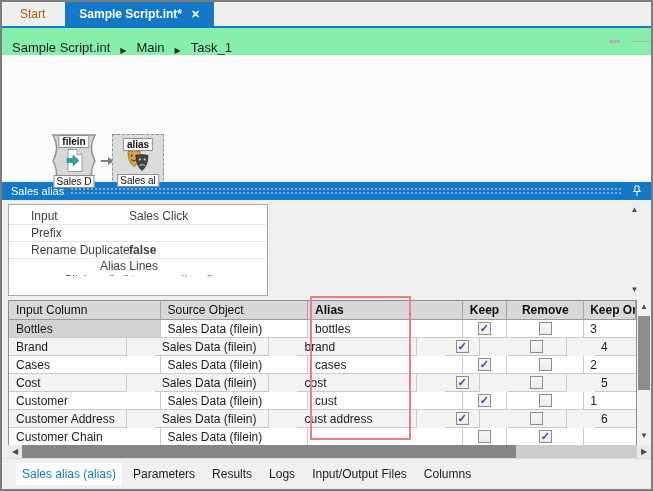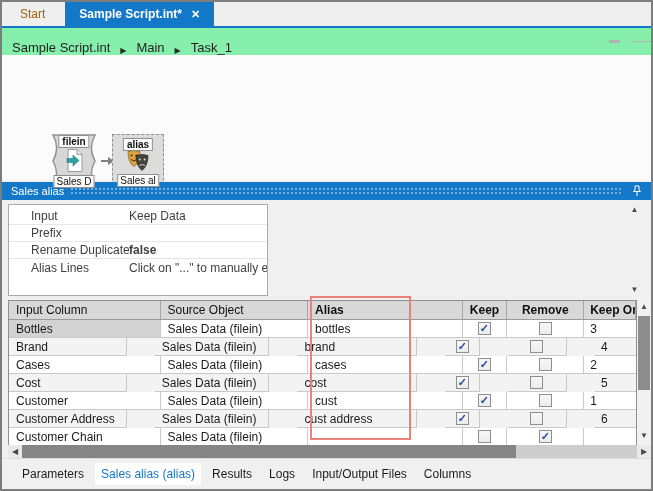--- a/index.html
+++ b/index.html
@@ -147,31 +147,31 @@
     <span style="position:relative;z-index:2;">Sales alias</span>
     <svg class="pin-icon" width="12" height="12" viewBox="0 0 12 12">
       <path d="M4,1 H8 V5 L9.5,6.5 H2.5 L4,5 Z" fill="none" stroke="#ffffff" stroke-width="1"></path>
       <line x1="6" y1="6.5" x2="6" y2="11" stroke="#ffffff" stroke-width="1"></line>
     </svg>
   </div>
 
   <div class="props-box">
     <div class="prop-row">
       <span class="prop-name">Input</span>
-      <span class="prop-value">Keep Data</span>
+      <span class="prop-value">Sales Click</span>
     </div>
     <div class="prop-row">
       <span class="prop-name">Prefix</span>
       <span class="prop-value"></span>
     </div>
     <div class="prop-row">
       <span class="prop-name">Rename Duplicates</span>
       <span class="prop-value" style="font-weight: bold;">false</span>
     </div>
-    <div class="prop-row" style="border-bottom:none;">
+    <div class="prop-row" style="border-bottom:none;flex-direction:column;">
       <span class="prop-name">Alias Lines</span>
       <span class="prop-value">Click on "..." to manually edi</span>
     </div>
   </div>
 
   <div class="comments-scroll">
     <span class="scroll-arrow">▲</span>
     <span class="scroll-arrow">▼</span>
   </div>
 
@@ -279,21 +279,21 @@
   </div>
   <div class="h-scroll">
     <div class="left scroll-arrow">◀</div>
     <div class="thumb"></div>
   </div>
   <div class="corner scroll-arrow">▶</div>
 
   <div class="red-annotation"></div>
 
   <div class="bottom-tabs">
+    <span class="btab btab-active">Sales alias (alias)</span>
     <span class="btab">Parameters</span>
-    <span class="btab btab-active">Sales alias (alias)</span>
     <span class="btab">Results</span>
     <span class="btab">Logs</span>
     <span class="btab">Input/Output Files</span>
     <span class="btab">Columns</span>
   </div>
 
 </div>
 
 </body></html>

